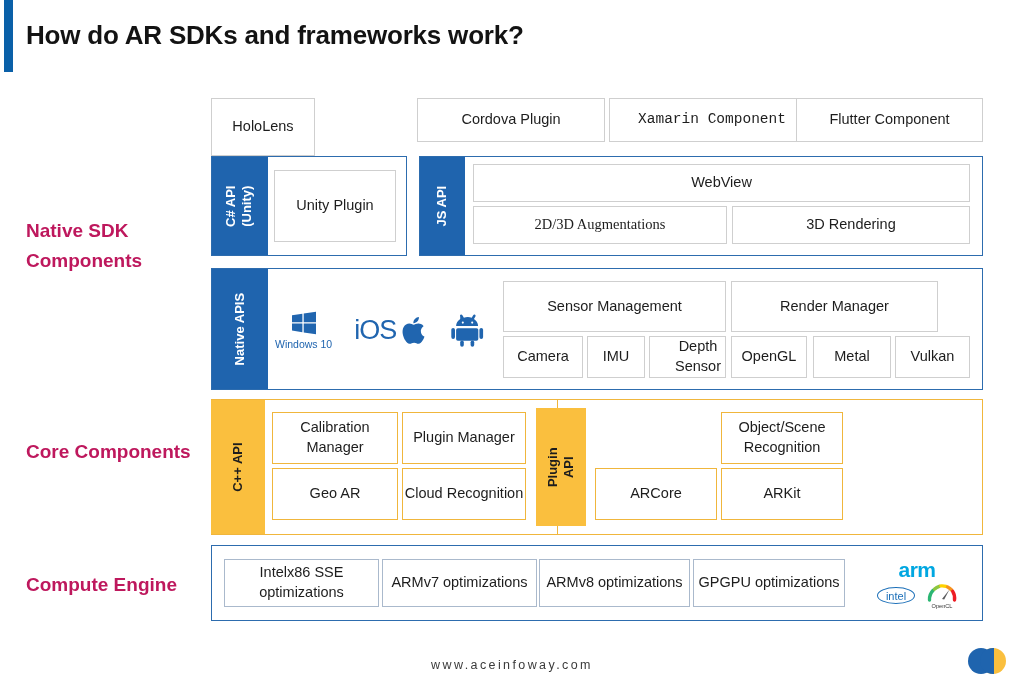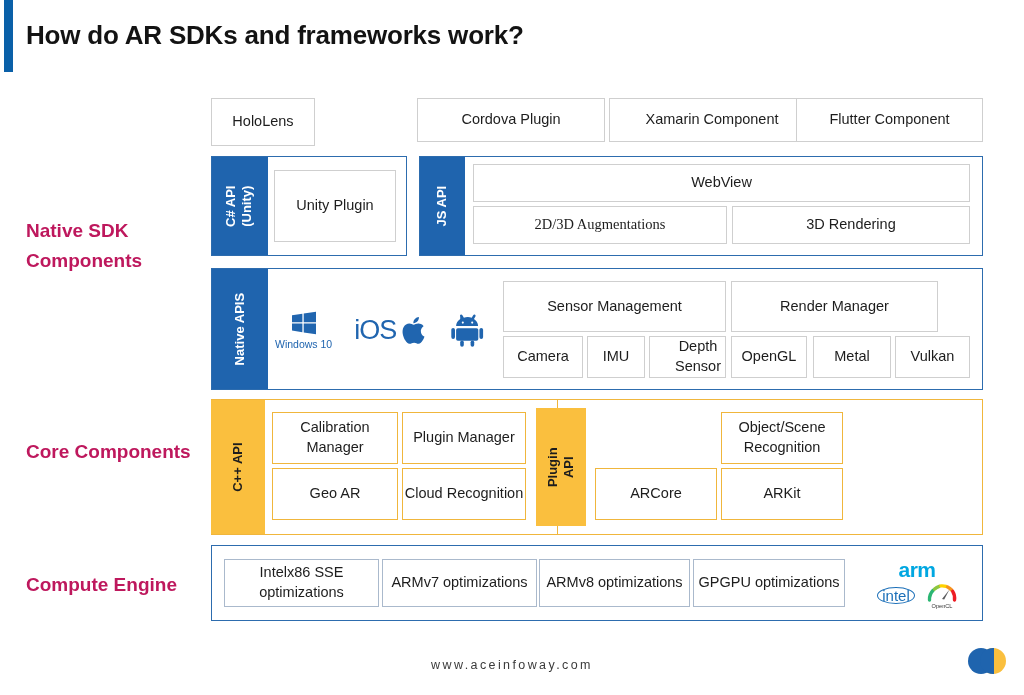--- a/index.html
+++ b/index.html
@@ -40,23 +40,23 @@
     border: 1px solid #cfcfcf;
     display: flex; align-items: center; justify-content: center;
     text-align: center;
     font-size: 14.5px; color: #1d1d1d;
     line-height: 1.35;
   }
   .plate.blue-b  { border-color: #aab9cc; }
   .plate.gold-b  { border-color: #f0b63c; }
 
   
-  #box-hololens { left: 211px; top: 98px; width: 104px; height: 48px; }
+  #box-hololens { left: 211px; top: 98px; width: 104px; height: 58px; }
   #box-cordova  { left: 417px; top: 98px; width: 188px; height: 44px; }
-  #box-xamarin  { left: 609px; top: 98px; width: 206px; height: 44px; }
+  #box-xamarin  { left: 609px; top: 98px; width: 206px; height: 44px; font-family: Liberation Mono, monospace; }
   #box-flutter  { left: 796px; top: 98px; width: 187px; height: 44px; }
 
   
   .container-blue {
     position: absolute;
     border: 1px solid #2d6cae;
     background: #ffffff;
   }
   #cont-csharp { left: 211px; top: 156px; width: 196px; height: 100px; }
   #cont-js     { left: 419px; top: 156px; width: 564px; height: 100px; }
@@ -164,21 +164,21 @@
   }
   .arm-word {
     font-size: 21px; font-weight: 700; color:#00A7E1;
     letter-spacing: -0.5px; line-height: 1;
   }
   .logo-row { display:flex; align-items:center; gap: 12px; }
   .intel-oval {
     width: 38px; height: 17px; border: 1.6px solid #1B6FB8;
     border-radius: 50%;
     display:flex; align-items:center; justify-content:center;
-    font-size: 15px; color:#1B6FB8; font-weight:400;
+    font-size: 11px; color:#1B6FB8; font-weight:400;
   }
   .opencl-mark { display:flex; flex-direction:column; align-items:center; }
   .opencl-cap { font-size: 5.6px; color:#333; margin-top:1px; }
 
   
   #footer-url {
     position: absolute; left: 0; top: 658px; width: 1024px;
     text-align: center;
     font-size: 12.5px; color: #3b3b3b; letter-spacing: 2.4px;
   }

